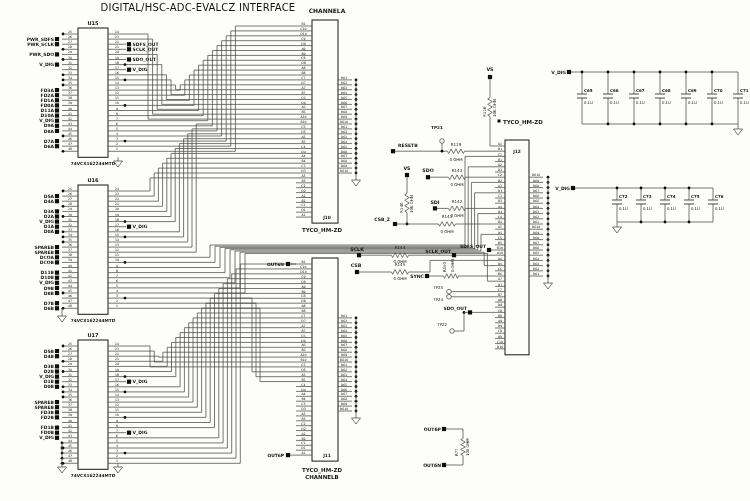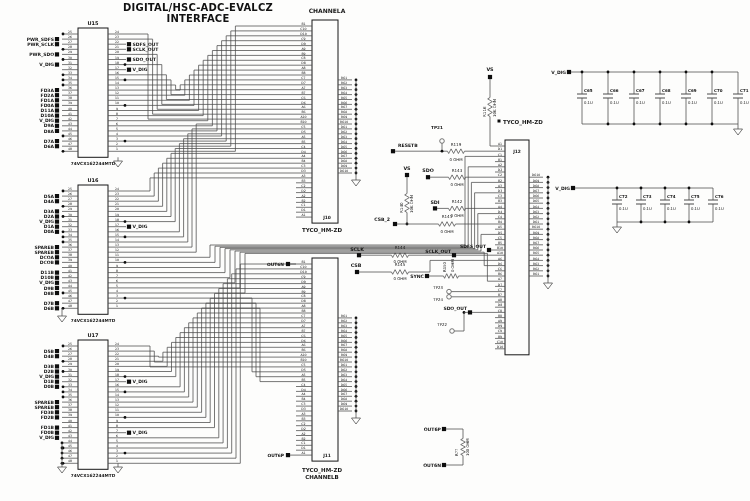--- a/index.html
+++ b/index.html
@@ -1,20 +1,20 @@
 <!DOCTYPE html>
 <html><head>
 <meta charset="utf-8">
 <style>
   html,body{margin:0;padding:0;background:#e8e8e8;}
   .stage{position:relative;width:750px;height:501px;background:#fdfdfc;overflow:hidden;
          font-family:"DejaVu Sans","Liberation Sans",sans-serif;}
   .stage svg{position:absolute;left:0;top:0;}
   .main-title{position:absolute;left:100px;top:2px;width:196px;text-align:center;
-              font-size:10px;font-weight:bold;color:#111;letter-spacing:.2px;}
+              font-size:10px;font-weight:normal;color:#111;letter-spacing:.2px;}
 </style>
 </head>
 <body>
 
 <div class="stage">
   <div class="main-title">DIGITAL/HSC-ADC-EVALCZ INTERFACE</div>
   <svg id="schem" width="750" height="501" viewBox="0 0 750 501">
       <rect x="78" y="28" width="30" height="129.3" fill="none" stroke="#161616" stroke-width="1"></rect>
       <text x="93" y="25" font-size="5" text-anchor="middle" fill="#161616" font-weight="bold">U15</text>
       <text x="93" y="165.3" font-size="4.3" text-anchor="middle" fill="#161616" font-weight="bold">74VCX162244MTD</text>

